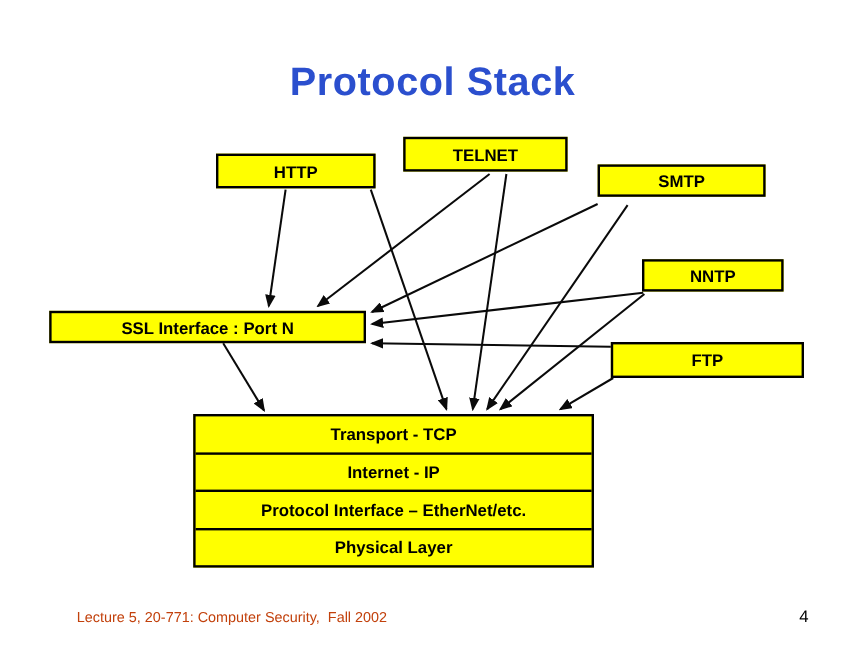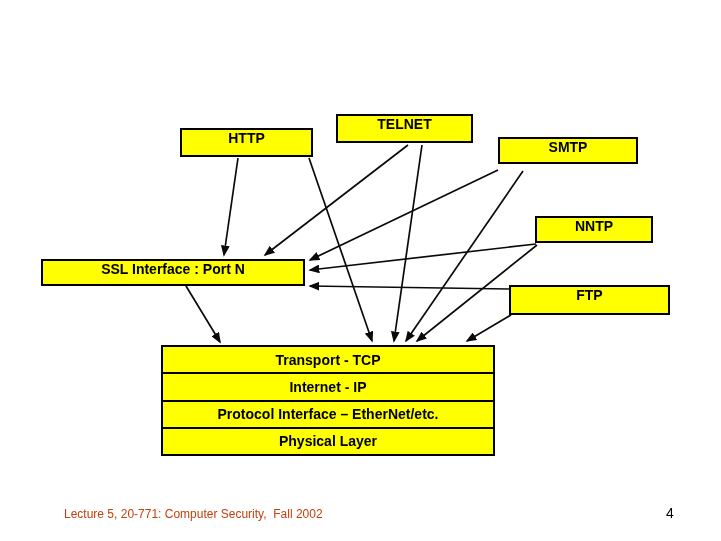--- a/index.html
+++ b/index.html
@@ -26,34 +26,35 @@
     font-weight:bold;
     color:var(--title-color);
     letter-spacing:0.5px;
   }
   .pbox{
     position:absolute;
     box-sizing:border-box;
     background:var(--box-fill);
     border:2px solid var(--box-border);
     display:flex;
+    align-items:center;
     justify-content:center;
     font-size:14px;
     font-weight:bold;
     color:#000;
   }
   .http  {left:180px;top:128px;width:133px;height:29px;}
   .telnet{left:336px;top:114px;width:137px;height:29px;}
   .smtp  {left:498px;top:137px;width:140px;height:27px;}
   .nntp  {left:535px;top:216px;width:118px;height:27px;}
   .ssl   {left:41px; top:259px;width:264px;height:27px;}
   .ftp   {left:509px;top:285px;width:161px;height:30px;}
   .stack{
     position:absolute;
-    left:161px;top:345px;width:334px;height:111px;
+    left:161px;top:345px;width:334px;height:128px;
     box-sizing:border-box;
     background:var(--box-fill);
     border:2px solid var(--box-border);
     display:flex;
     flex-direction:column;
   }
   .stack-row{
     flex:1;
     display:flex;
     align-items:center;
@@ -85,20 +86,21 @@
     left:666px;top:505px;
     font-size:14px;
     color:#000;
   }
 </style>
 </head>
 <body>
 
 <div class="slide">
 
+  <h1 class="title">Protocol Stack</h1>
 
   <div class="pbox http">
     <span>HTTP</span>
   </div>
   <div class="pbox telnet">
     <span>TELNET</span>
   </div>
   <div class="pbox smtp">
     <span>SMTP</span>
   </div>

